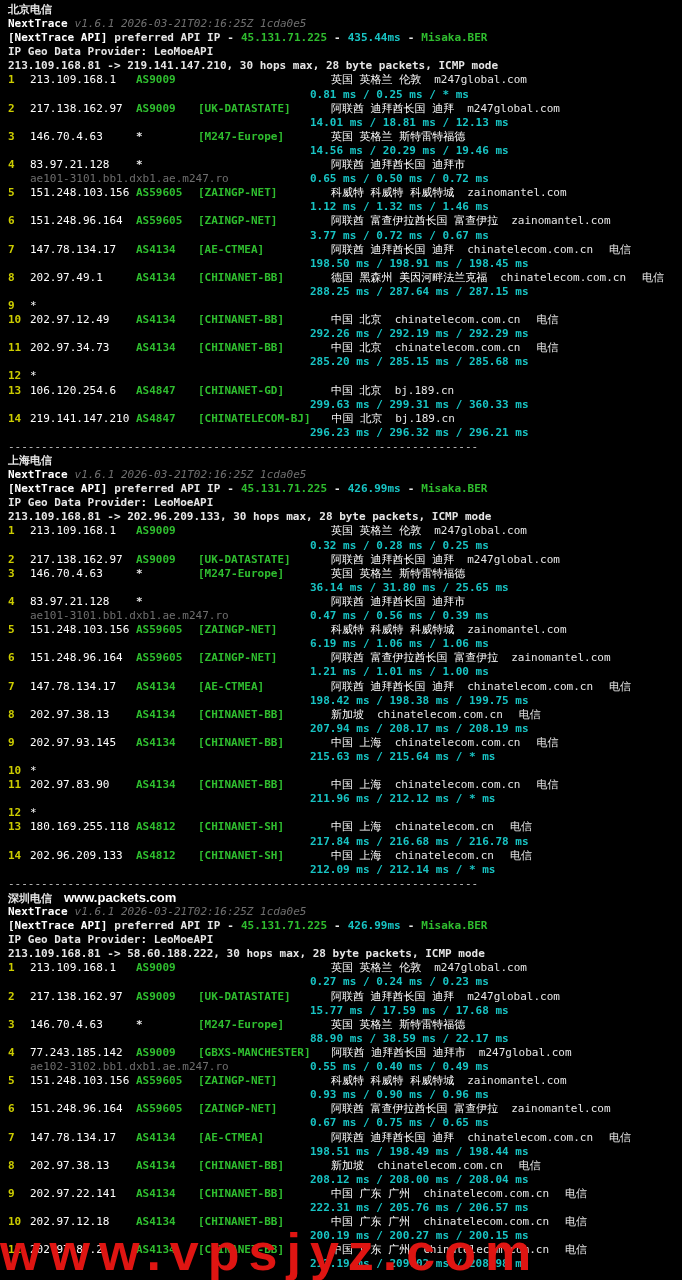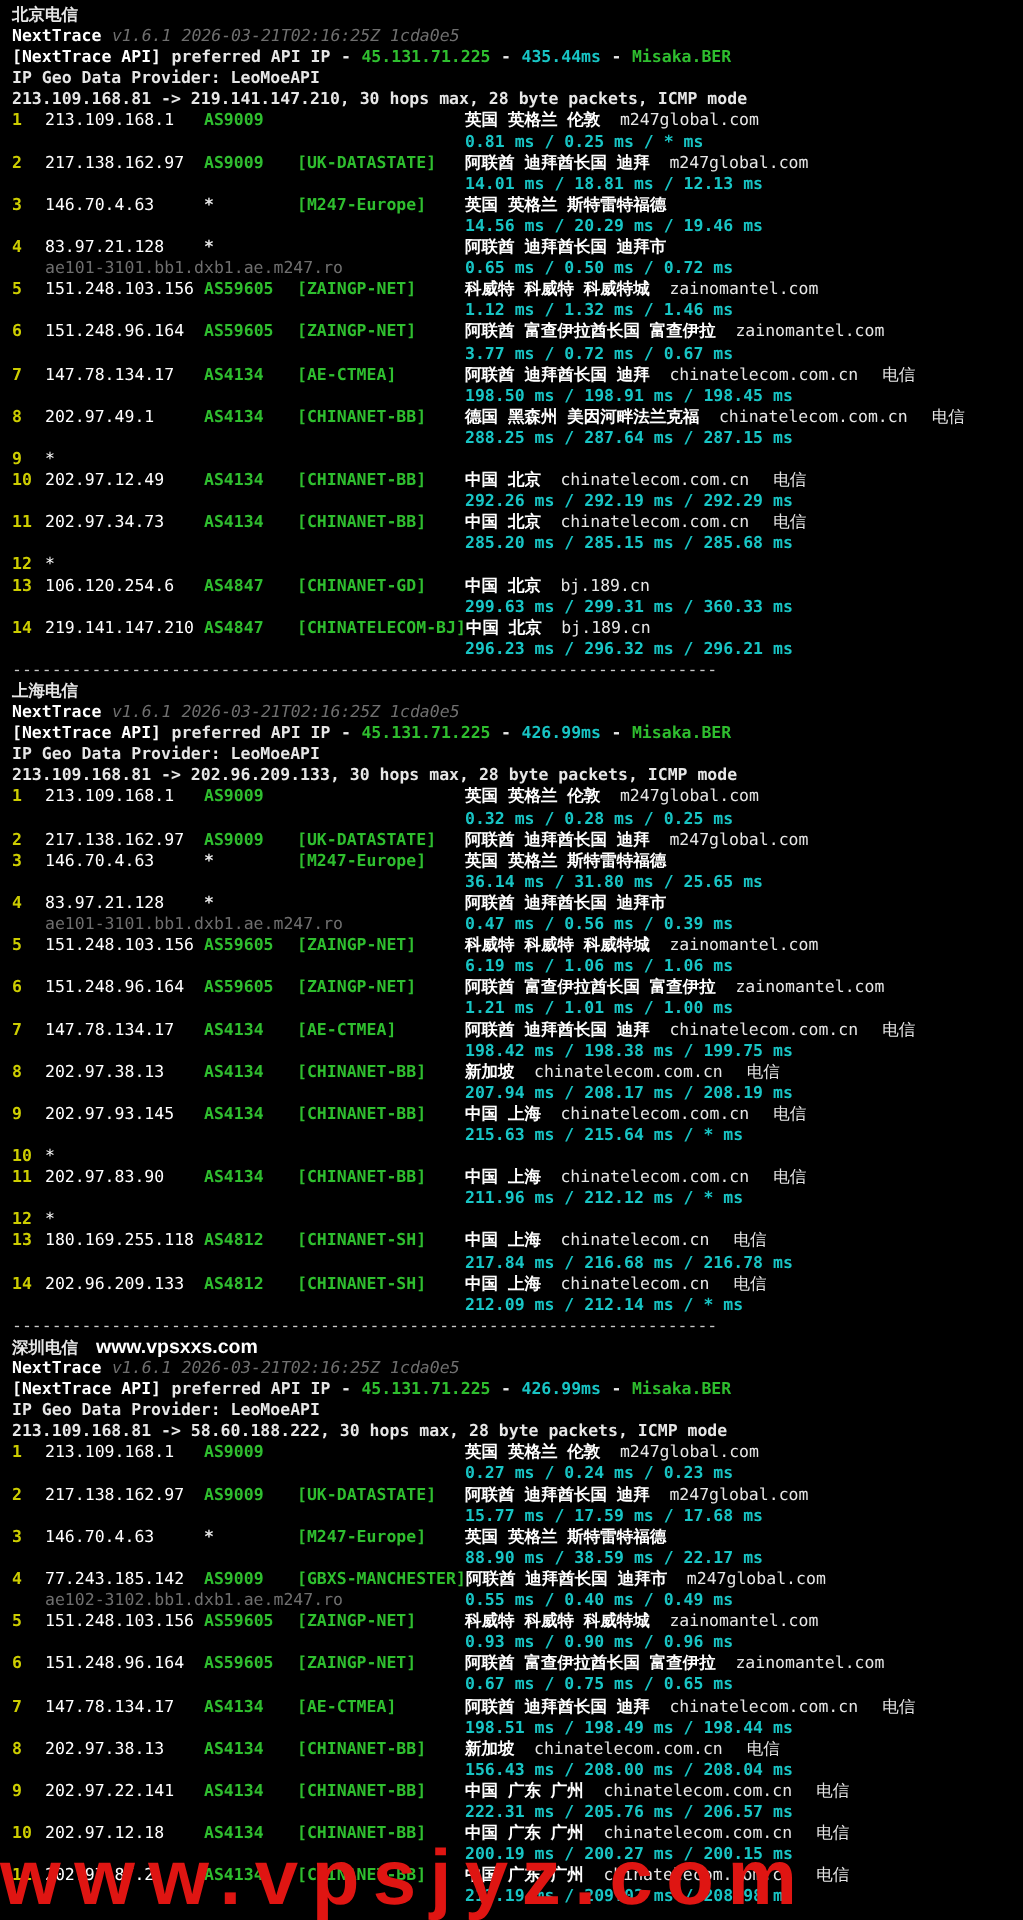--- a/index.html
+++ b/index.html
@@ -14,21 +14,21 @@
   .bw{color:#ffffff;font-weight:bold;}
   .dim{color:#6f6f6f;font-style:italic;}
   .sep{color:#c9c9c9;}
   .yel{color:#cdcd00;font-weight:bold;}
   .grn{color:#2fbe2f;font-weight:bold;}
   .cyn{color:#18c4c4;font-weight:bold;}
   .c-num{display:inline-block;min-width:22px;}
   .c-ip{display:inline-block;min-width:106px;color:#ffffff;font-weight:normal;}
   .c-asn{display:inline-block;min-width:62px;}
   .c-tag{display:inline-block;min-width:112px;}
-  .geo{color:#ffffff;font-weight:bold;}
+  .geo{color:#ffffff;font-weight:normal;margin-left:21px;}
   .host{color:#e6e6e6;margin-left:13px;}
   .carrier{color:#e6e6e6;margin-left:16px;}
   .lat-line{padding-left:302px;}
   .c-rdns{display:inline-block;min-width:280px;color:#6f6f6f;}
   .ml6{margin-left:7px;}
   .title-extra{margin-left:12px;font-family:"Liberation Sans","DejaVu Sans",sans-serif;font-size:13px;}
   .watermark{
     position:absolute;z-index:2;left:0px;top:1222px;
     font-family:"Liberation Sans","DejaVu Sans",sans-serif;
     font-weight:bold;font-size:52px;letter-spacing:9px;
@@ -95,41 +95,41 @@
     <div class="line lat-line"><span class="cyn">215.63 ms / 215.64 ms / * ms</span></div>
     <div class="line"><span class="c-num yel">10</span><span class="c-ip">*</span></div>
     <div class="line"><span class="c-num yel">11</span><span class="c-ip">202.97.83.90</span><span class="c-asn grn">AS4134</span><span class="c-tag grn">[CHINANET-BB]</span><span class="geo">中国 上海</span><span class="host">chinatelecom.com.cn</span><span class="carrier">电信</span></div>
     <div class="line lat-line"><span class="cyn">211.96 ms / 212.12 ms / * ms</span></div>
     <div class="line"><span class="c-num yel">12</span><span class="c-ip">*</span></div>
     <div class="line"><span class="c-num yel">13</span><span class="c-ip">180.169.255.118</span><span class="c-asn grn">AS4812</span><span class="c-tag grn">[CHINANET-SH]</span><span class="geo">中国 上海</span><span class="host">chinatelecom.cn</span><span class="carrier">电信</span></div>
     <div class="line lat-line"><span class="cyn">217.84 ms / 216.68 ms / 216.78 ms</span></div>
     <div class="line"><span class="c-num yel">14</span><span class="c-ip">202.96.209.133</span><span class="c-asn grn">AS4812</span><span class="c-tag grn">[CHINANET-SH]</span><span class="geo">中国 上海</span><span class="host">chinatelecom.cn</span><span class="carrier">电信</span></div>
     <div class="line lat-line"><span class="cyn">212.09 ms / 212.14 ms / * ms</span></div>
     <div class="line"><span class="sep">-----------------------------------------------------------------------</span></div>
-    <div class="line"><span class="w">深圳电信</span><span class="bw title-extra">www.vpsxxs.com</span></div>
+    <div class="line"><span class="w">深圳电信</span><span class="bw title-extra">www.packets.com</span></div>
     <div class="line"><span class="bw">NextTrace</span><span class="dim ml6">v1.6.1 2026-03-21T02:16:25Z 1cda0e5</span></div>
     <div class="line"><span class="bw">[NextTrace API]</span><span class="w ml6">preferred API IP</span><span class="w ml6">-</span><span class="grn ml6">45.131.71.225</span><span class="w ml6">-</span><span class="cyn ml6">426.99ms</span><span class="w ml6">-</span><span class="grn ml6">Misaka.BER</span></div>
     <div class="line"><span class="w">IP Geo Data Provider: LeoMoeAPI</span></div>
     <div class="line"><span class="w">213.109.168.81 -&gt; 58.60.188.222, 30 hops max, 28 byte packets, ICMP mode</span></div>
     <div class="line"><span class="c-num yel">1</span><span class="c-ip">213.109.168.1</span><span class="c-asn grn">AS9009</span><span class="c-tag grn"></span><span class="geo">英国 英格兰 伦敦</span><span class="host">m247global.com</span></div>
     <div class="line lat-line"><span class="cyn">0.27 ms / 0.24 ms / 0.23 ms</span></div>
     <div class="line"><span class="c-num yel">2</span><span class="c-ip">217.138.162.97</span><span class="c-asn grn">AS9009</span><span class="c-tag grn">[UK-DATASTATE]</span><span class="geo">阿联酋 迪拜酋长国 迪拜</span><span class="host">m247global.com</span></div>
     <div class="line lat-line"><span class="cyn">15.77 ms / 17.59 ms / 17.68 ms</span></div>
     <div class="line"><span class="c-num yel">3</span><span class="c-ip">146.70.4.63</span><span class="c-asn w">*</span><span class="c-tag grn">[M247-Europe]</span><span class="geo">英国 英格兰 斯特雷特福德</span></div>
     <div class="line lat-line"><span class="cyn">88.90 ms / 38.59 ms / 22.17 ms</span></div>
     <div class="line"><span class="c-num yel">4</span><span class="c-ip">77.243.185.142</span><span class="c-asn grn">AS9009</span><span class="c-tag grn">[GBXS-MANCHESTER]</span><span class="geo">阿联酋 迪拜酋长国 迪拜市</span><span class="host">m247global.com</span></div>
     <div class="line"><span class="c-num"></span><span class="c-rdns">ae102-3102.bb1.dxb1.ae.m247.ro</span><span class="cyn">0.55 ms / 0.40 ms / 0.49 ms</span></div>
     <div class="line"><span class="c-num yel">5</span><span class="c-ip">151.248.103.156</span><span class="c-asn grn">AS59605</span><span class="c-tag grn">[ZAINGP-NET]</span><span class="geo">科威特 科威特 科威特城</span><span class="host">zainomantel.com</span></div>
     <div class="line lat-line"><span class="cyn">0.93 ms / 0.90 ms / 0.96 ms</span></div>
     <div class="line"><span class="c-num yel">6</span><span class="c-ip">151.248.96.164</span><span class="c-asn grn">AS59605</span><span class="c-tag grn">[ZAINGP-NET]</span><span class="geo">阿联酋 富查伊拉酋长国 富查伊拉</span><span class="host">zainomantel.com</span></div>
     <div class="line lat-line"><span class="cyn">0.67 ms / 0.75 ms / 0.65 ms</span></div>
     <div class="line"><span class="c-num yel">7</span><span class="c-ip">147.78.134.17</span><span class="c-asn grn">AS4134</span><span class="c-tag grn">[AE-CTMEA]</span><span class="geo">阿联酋 迪拜酋长国 迪拜</span><span class="host">chinatelecom.com.cn</span><span class="carrier">电信</span></div>
     <div class="line lat-line"><span class="cyn">198.51 ms / 198.49 ms / 198.44 ms</span></div>
     <div class="line"><span class="c-num yel">8</span><span class="c-ip">202.97.38.13</span><span class="c-asn grn">AS4134</span><span class="c-tag grn">[CHINANET-BB]</span><span class="geo">新加坡</span><span class="host">chinatelecom.com.cn</span><span class="carrier">电信</span></div>
-    <div class="line lat-line"><span class="cyn">156.43 ms / 208.00 ms / 208.04 ms</span></div>
+    <div class="line lat-line"><span class="cyn">208.12 ms / 208.00 ms / 208.04 ms</span></div>
     <div class="line"><span class="c-num yel">9</span><span class="c-ip">202.97.22.141</span><span class="c-asn grn">AS4134</span><span class="c-tag grn">[CHINANET-BB]</span><span class="geo">中国 广东 广州</span><span class="host">chinatelecom.com.cn</span><span class="carrier">电信</span></div>
     <div class="line lat-line"><span class="cyn">222.31 ms / 205.76 ms / 206.57 ms</span></div>
     <div class="line"><span class="c-num yel">10</span><span class="c-ip">202.97.12.18</span><span class="c-asn grn">AS4134</span><span class="c-tag grn">[CHINANET-BB]</span><span class="geo">中国 广东 广州</span><span class="host">chinatelecom.com.cn</span><span class="carrier">电信</span></div>
     <div class="line lat-line"><span class="cyn">200.19 ms / 200.27 ms / 200.15 ms</span></div>
     <div class="line"><span class="c-num yel">11</span><span class="c-ip">202.97.87.2</span><span class="c-asn grn">AS4134</span><span class="c-tag grn">[CHINANET-BB]</span><span class="geo">中国 广东 广州</span><span class="host">chinatelecom.com.cn</span><span class="carrier">电信</span></div>
     <div class="line lat-line"><span class="cyn">213.19 ms / 209.02 ms / 208.98 ms</span></div>
   </div>
 <div class="watermark">www.vpsjyz.com</div>
 
 </body></html>

